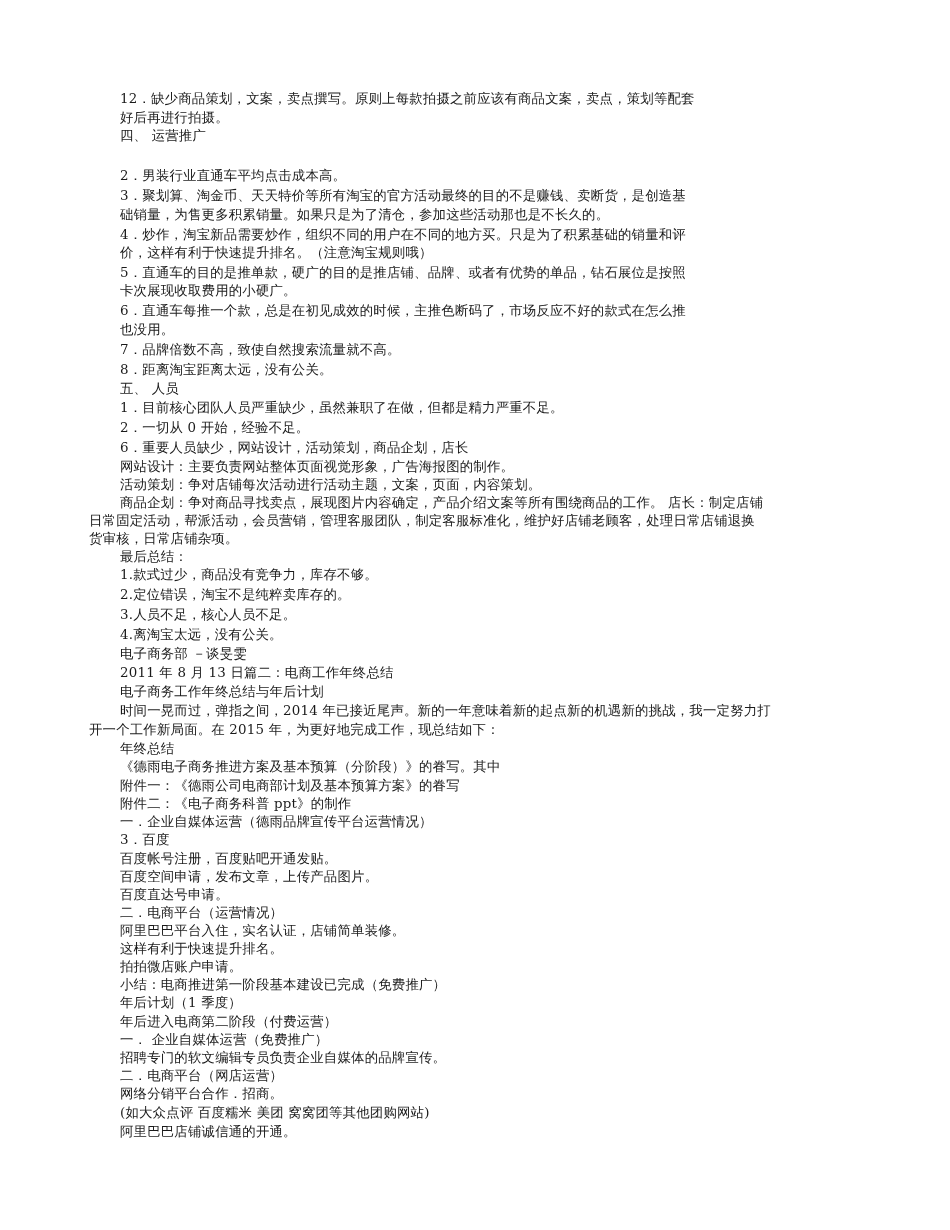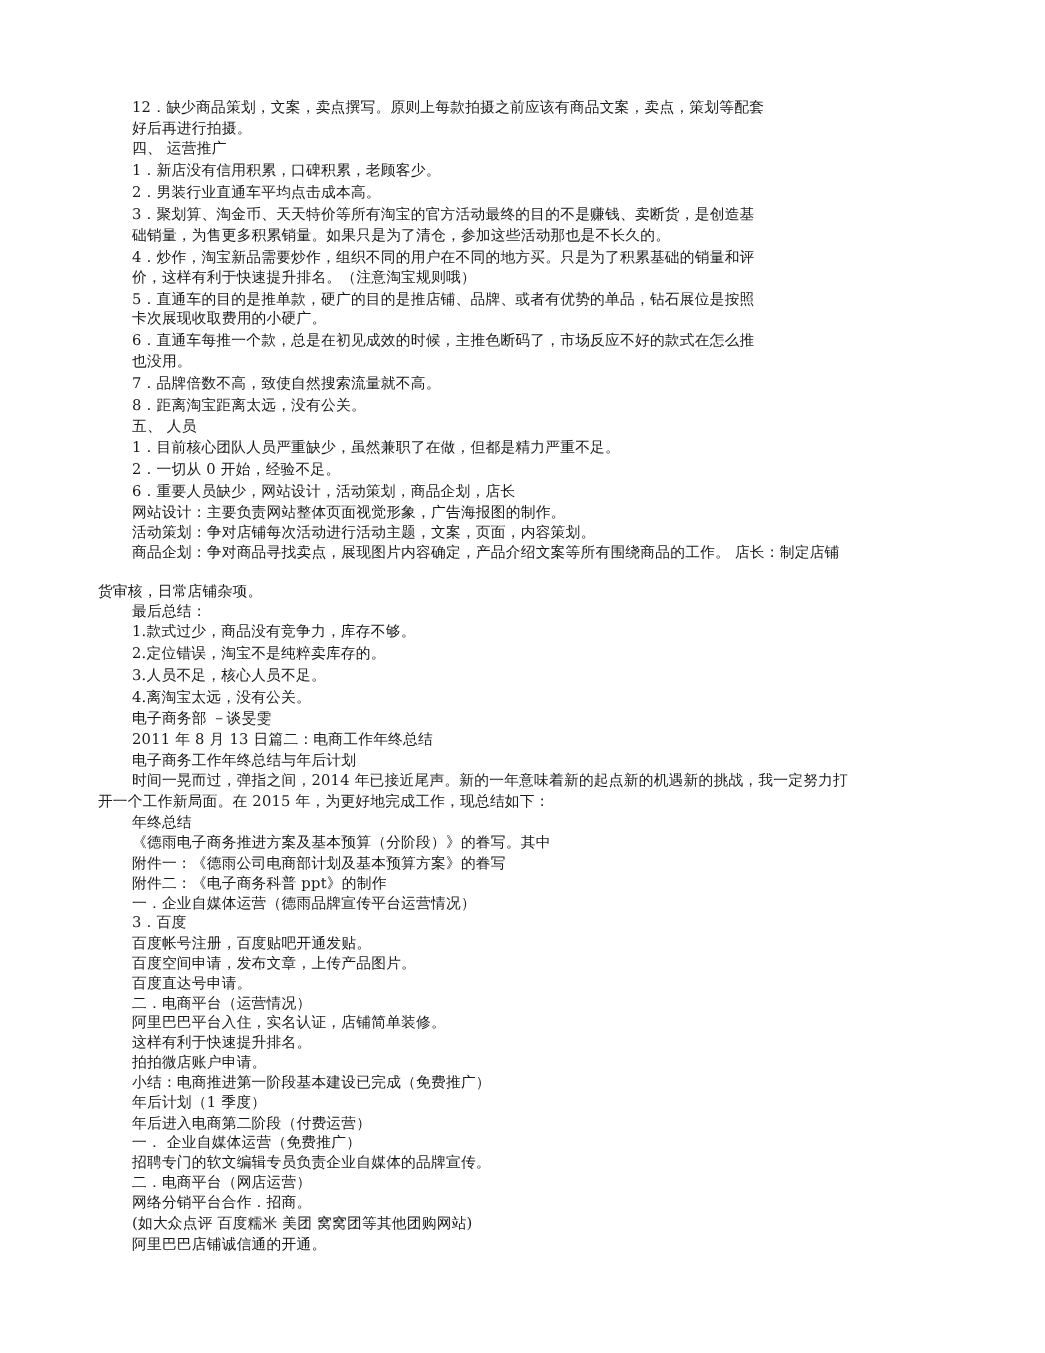--- a/index.html
+++ b/index.html
@@ -9,39 +9,39 @@
   .ln { position: absolute; left: 120px; font-size: 13.4px; line-height: 18px;
         white-space: nowrap; letter-spacing: 0.2px; }
 </style>
 </head>
 <body>
 
 <div class="page" id="page">
     <div class="ln" style="left: 120px; top: 90px;"> 12．缺少商品策划，文案，卖点撰写。原则上每款拍摄之前应该有商品文案，卖点，策划等配套</div>
     <div class="ln" style="left: 120px; top: 109px;">好后再进行拍摄。</div>
     <div class="ln" style="left: 120px; top: 127px;">四、 运营推广</div>
-    <div class="ln" style="left: 120px; top: 147px;"> 1．新店没有信用积累，口碑积累，老顾客少。</div>
     <div class="ln" style="left: 120px; top: 167px;"> 2．男装行业直通车平均点击成本高。</div>
     <div class="ln" style="left: 120px; top: 187px;"> 3．聚划算、淘金币、天天特价等所有淘宝的官方活动最终的目的不是赚钱、卖断货，是创造基</div>
     <div class="ln" style="left: 120px; top: 206px;">础销量，为售更多积累销量。如果只是为了清仓，参加这些活动那也是不长久的。</div>
     <div class="ln" style="left: 120px; top: 226px;"> 4．炒作，淘宝新品需要炒作，组织不同的用户在不同的地方买。只是为了积累基础的销量和评</div>
     <div class="ln" style="left: 120px; top: 244px;">价，这样有利于快速提升排名。（注意淘宝规则哦）</div>
     <div class="ln" style="left: 120px; top: 264px;"> 5．直通车的目的是推单款，硬广的目的是推店铺、品牌、或者有优势的单品，钻石展位是按照</div>
     <div class="ln" style="left: 120px; top: 282px;">卡次展现收取费用的小硬广。</div>
     <div class="ln" style="left: 120px; top: 302px;"> 6．直通车每推一个款，总是在初见成效的时候，主推色断码了，市场反应不好的款式在怎么推</div>
     <div class="ln" style="left: 120px; top: 321px;">也没用。</div>
     <div class="ln" style="left: 120px; top: 341px;"> 7．品牌倍数不高，致使自然搜索流量就不高。</div>
     <div class="ln" style="left: 120px; top: 361px;"> 8．距离淘宝距离太远，没有公关。</div>
     <div class="ln" style="left: 120px; top: 380px;">五、 人员</div>
     <div class="ln" style="left: 120px; top: 399px;"> 1．目前核心团队人员严重缺少，虽然兼职了在做，但都是精力严重不足。</div>
     <div class="ln" style="left: 120px; top: 419px;"> 2．一切从 0 开始，经验不足。</div>
     <div class="ln" style="left: 120px; top: 439px;"> 6．重要人员缺少，网站设计，活动策划，商品企划，店长</div>
     <div class="ln" style="left: 120px; top: 458px;">网站设计：主要负责网站整体页面视觉形象，广告海报图的制作。</div>
     <div class="ln" style="left: 120px; top: 476px;">活动策划：争对店铺每次活动进行活动主题，文案，页面，内容策划。</div>
     <div class="ln" style="left: 120px; top: 494px;">商品企划：争对商品寻找卖点，展现图片内容确定，产品介绍文案等所有围绕商品的工作。 店长：制定店铺</div>
+    <div class="ln" style="left: 89px; top: 512px;">日常固定活动，帮派活动，会员营销，管理客服团队，制定客服标准化，维护好店铺老顾客，处理日常店铺退换</div>
     <div class="ln" style="left: 89px; top: 530px;">货审核，日常店铺杂项。</div>
     <div class="ln" style="left: 120px; top: 548px;">最后总结：</div>
     <div class="ln" style="left: 120px; top: 566px;"> 1.款式过少，商品没有竞争力，库存不够。</div>
     <div class="ln" style="left: 120px; top: 586px; text-align: right;"> 2.定位错误，淘宝不是纯粹卖库存的。</div>
     <div class="ln" style="left: 120px; top: 606px;"> 3.人员不足，核心人员不足。</div>
     <div class="ln" style="left: 120px; top: 626px;"> 4.离淘宝太远，没有公关。</div>
     <div class="ln" style="left: 120px; top: 645px;">电子商务部 －谈旻雯</div>
     <div class="ln" style="left: 120px; top: 664px;"> 2011 年 8 月 13 日篇二：电商工作年终总结</div>
     <div class="ln" style="left: 120px; top: 683px;">电子商务工作年终总结与年后计划</div>
     <div class="ln" style="left: 120px; top: 702px;">时间一晃而过，弹指之间，2014 年已接近尾声。新的一年意味着新的起点新的机遇新的挑战，我一定努力打</div>

